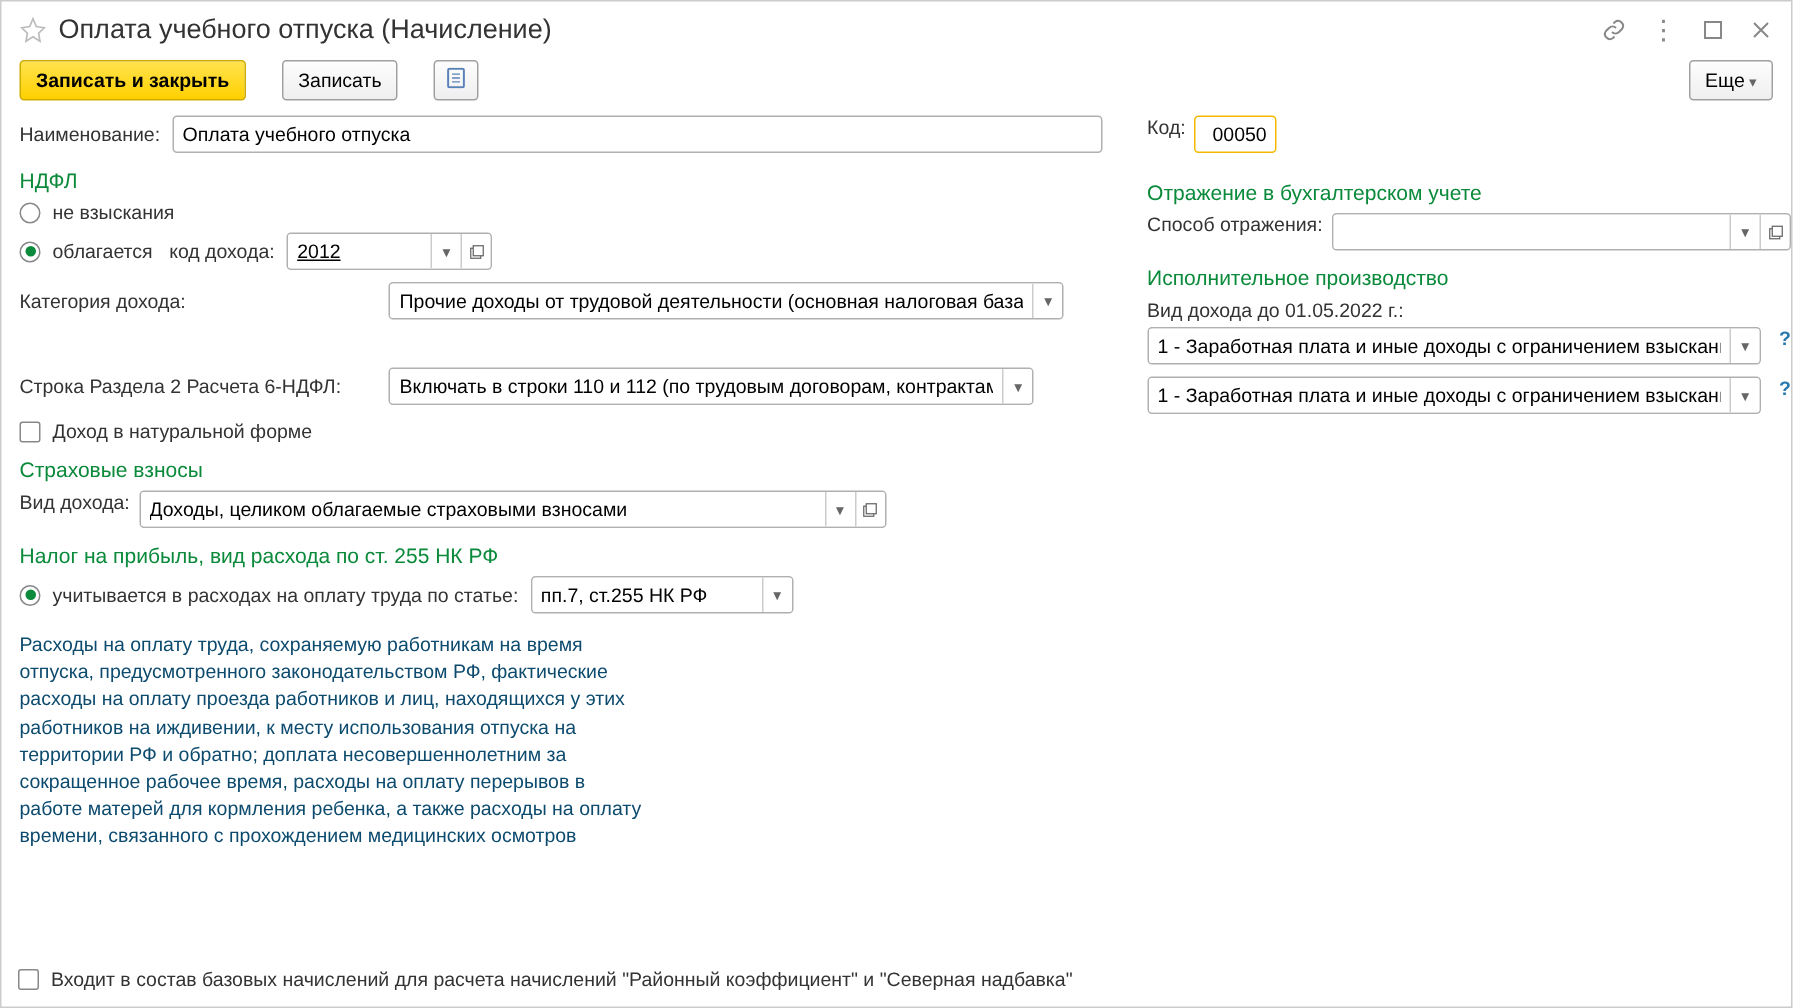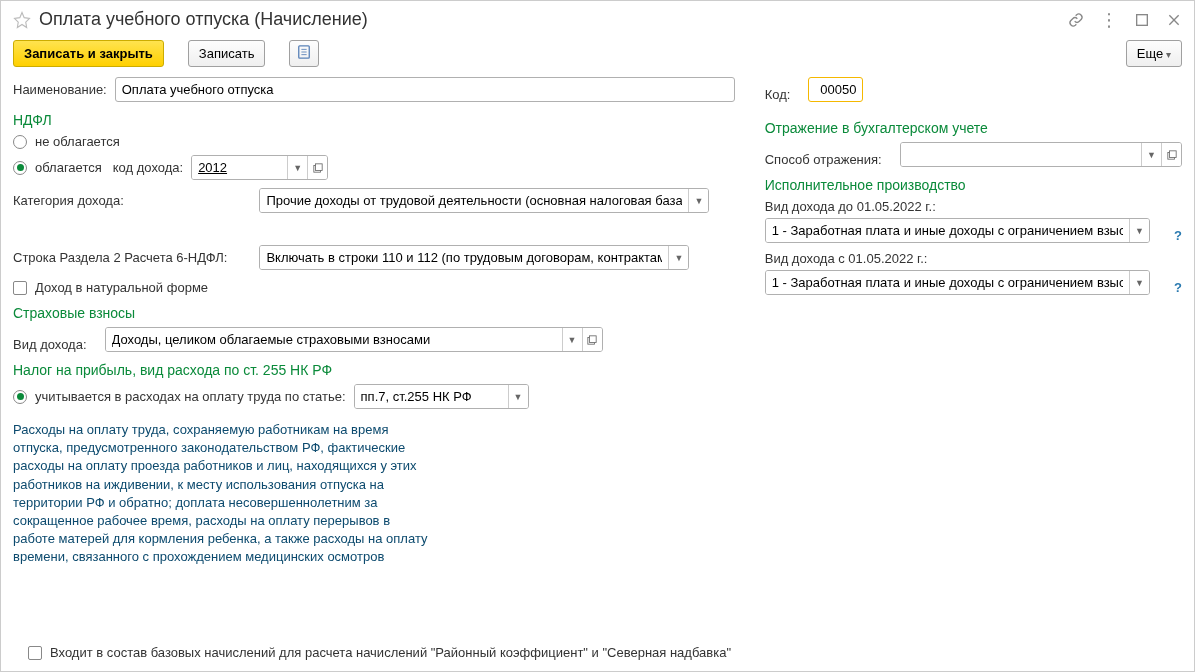--- a/index.html
+++ b/index.html
@@ -50,27 +50,27 @@
   border-color: #ccac00;
   font-weight: bold;
 }
 .btn-icon { padding: 4px 7px; }
 .btn-icon svg { width: 14px; height: 14px; fill: #5a82b8; }
 .btn-more { margin-left: auto; }
 .btn-more::after { content: " ▾"; font-size: 10px; color: #666; }
 
 .content {
   display: flex;
-  padding: 0 12px 0 12px;
+  padding: 0 0 0 12px;
   gap: 30px;
 }
 .left-col { flex: 0 0 680px; }
 .right-col { flex: 1; }
 
-.row { display: flex; align-items: flex-end; margin-bottom: 8px; gap: 18px; }
+.row { display: flex; align-items: flex-start; margin-bottom: 8px; gap: 6px; }
 .label { color: #333; }
 .input-text {
   border: 1px solid #b0b0b0;
   border-radius: 3px;
   padding: 4px 6px;
   font-size: 13px;
   height: 25px;
 }
 .input-code {
   border: 1px solid #f5b800;
@@ -148,21 +148,21 @@
   color: #0c4a6e;
   font-size: 13px;
   line-height: 1.4;
   margin-top: 12px;
   max-width: 420px;
 }
 
 .bottom-row {
   position: absolute;
   bottom: 12px;
-  left: 28px;
+  left: 12px;
   display: flex;
   align-items: center;
   gap: 8px;
 }
 
 .help-icon { color: #2a7ab0; font-weight: bold; margin-left: 6px; cursor: pointer; }
 
 .name-code-row { display: flex; align-items: center; gap: 8px; margin-bottom: 8px; }
 .name-code-row .input-text { flex: 1; }
 </style>
@@ -209,21 +209,21 @@
 <div class="content">
   <div class="left-col">
     <div class="name-code-row">
       <span class="label">Наименование:</span>
       <input class="input-text" style="width: 620px;" value="Оплата учебного отпуска">
     </div>
 
     <div class="section-header">НДФЛ</div>
     <div class="radio-row">
       <input type="radio" class="radio" name="ndfl" style="">
-      <span>не облагается</span>
+      <span>не взыскания</span>
     </div>
     <div class="radio-row">
       <input type="radio" class="radio" name="ndfl" checked="" style="">
       <span>облагается</span>
       <span class="label" style="margin-left:3px">код дохода:</span>
       <div class="combo">
         <input class="combo-input" style="width: 95px; text-decoration: underline;" value="2012">
         <button class="combo-btn">▼</button>
         <button class="combo-btn">
             <svg viewBox="0 0 12 12">
@@ -306,23 +306,20 @@
     <div style="margin-bottom:4px">
       <span class="label">Вид дохода до 01.05.2022 г.:</span>
     </div>
     <div class="row">
       <div class="combo" style="flex:1">
         <input class="combo-input" style="flex: 1 1 0%; width: 100%;" value="1 - Заработная плата и иные доходы с ограничением взыскания">
         <button class="combo-btn">▼</button>
       </div>
       <span class="help-icon">?</span>
     </div>
-    <div style="margin-bottom:4px;margin-top:6px">
-      <span class="label">Вид дохода с 01.05.2022 г.:</span>
-    </div>
     <div class="row">
       <div class="combo" style="flex:1">
         <input class="combo-input" style="flex: 1 1 0%; width: 100%;" value="1 - Заработная плата и иные доходы с ограничением взыскания">
         <button class="combo-btn">▼</button>
       </div>
       <span class="help-icon">?</span>
     </div>
   </div>
 </div>
 

